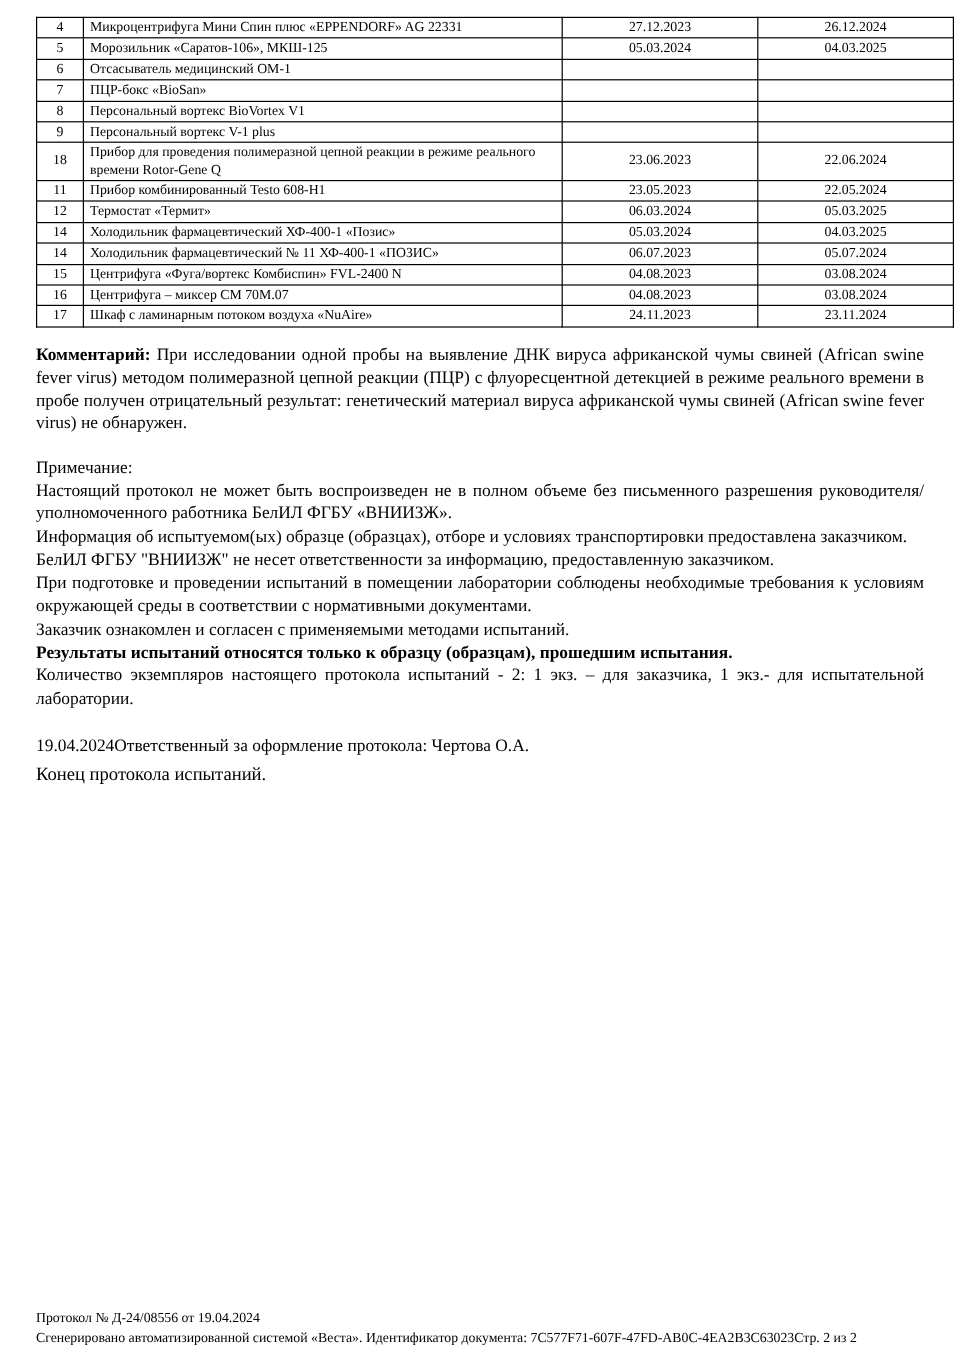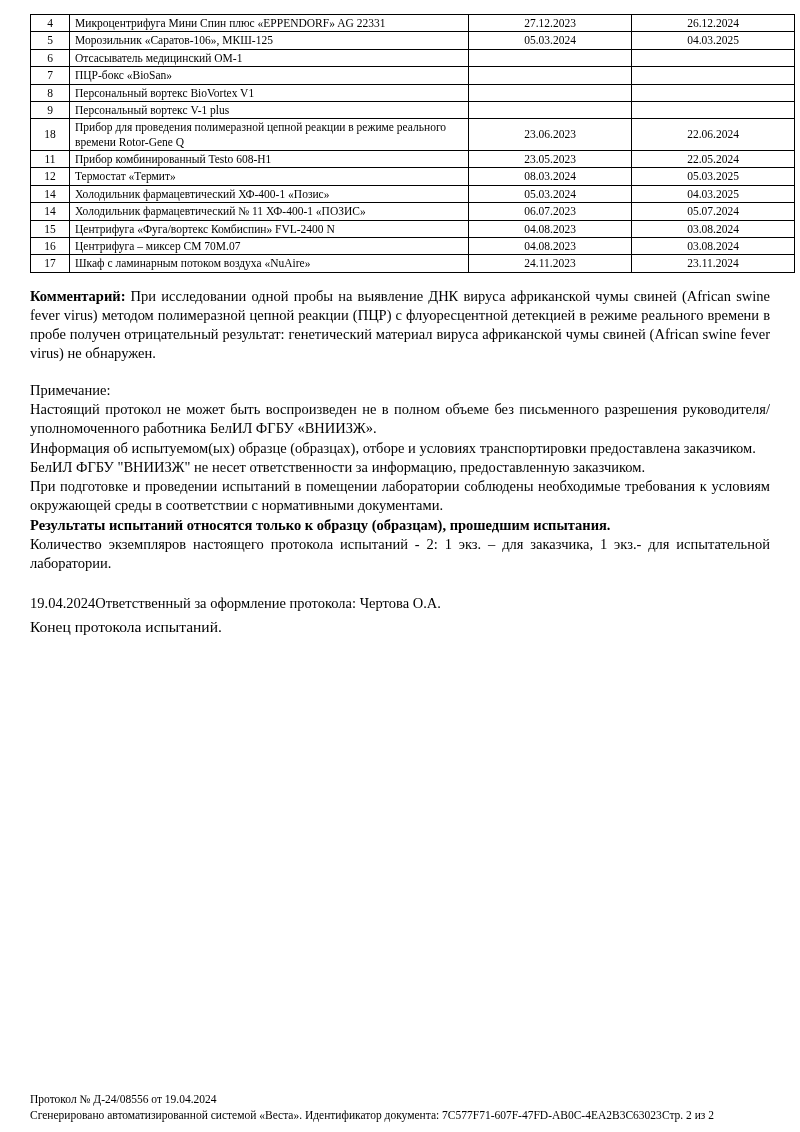--- a/index.html
+++ b/index.html
@@ -111,21 +111,21 @@
         <tr>
           <td class="c-num">11</td>
           <td class="c-name">Прибор комбинированный Testo 608-Н1</td>
           <td class="c-date">23.05.2023</td>
           <td class="c-date">22.05.2024</td>
         </tr>
 
         <tr>
           <td class="c-num">12</td>
           <td class="c-name">Термостат «Термит»</td>
-          <td class="c-date">08.03.2024</td>
+          <td class="c-date">06.03.2024</td>
           <td class="c-date">05.03.2025</td>
         </tr>
 
         <tr>
           <td class="c-num">14</td>
           <td class="c-name">Холодильник фармацевтический ХФ-400-1 «Позис»</td>
           <td class="c-date">05.03.2024</td>
           <td class="c-date">04.03.2025</td>
         </tr>
 
@@ -162,20 +162,21 @@
   <div class="comment body-text">
     <span class="lbl">Комментарий:</span><span> При исследовании одной пробы на выявление ДНК вируса африканской чумы свиней (African swine fever virus) методом полимеразной цепной реакции (ПЦР) с флуоресцентной детекцией в режиме реального времени в пробе получен отрицательный результат: генетический материал вируса африканской чумы свиней (African swine fever virus) не обнаружен.</span>
   </div>
 
   <div class="notes body-text">
     <p>Примечание:</p>
     <p>Настоящий протокол не может быть воспроизведен не в полном объеме без письменного разрешения руководителя/уполномоченного работника БелИЛ ФГБУ «ВНИИЗЖ».</p>
     <p>Информация об испытуемом(ых) образце (образцах), отборе и условиях транспортировки предоставлена заказчиком.</p>
     <p>БелИЛ ФГБУ "ВНИИЗЖ" не несет ответственности за информацию, предоставленную заказчиком.</p>
     <p>При подготовке и проведении испытаний в помещении лаборатории соблюдены необходимые требования к условиям окружающей среды в соответствии с нормативными документами.</p>
+    <p>Заказчик ознакомлен и согласен с применяемыми методами испытаний.</p>
     <p class="bold">Результаты испытаний относятся только к образцу (образцам), прошедшим испытания.</p>
     <p>Количество экземпляров настоящего протокола испытаний - 2: 1 экз. – для заказчика, 1 экз.- для испытательной лаборатории.</p>
   </div>
 
   <div class="signoff body-text">
     <span>19.04.2024</span>
     <span>Ответственный за оформление протокола: Чертова О.А.</span>
   </div>
   <div class="end-line">Конец протокола испытаний.</div>
 

